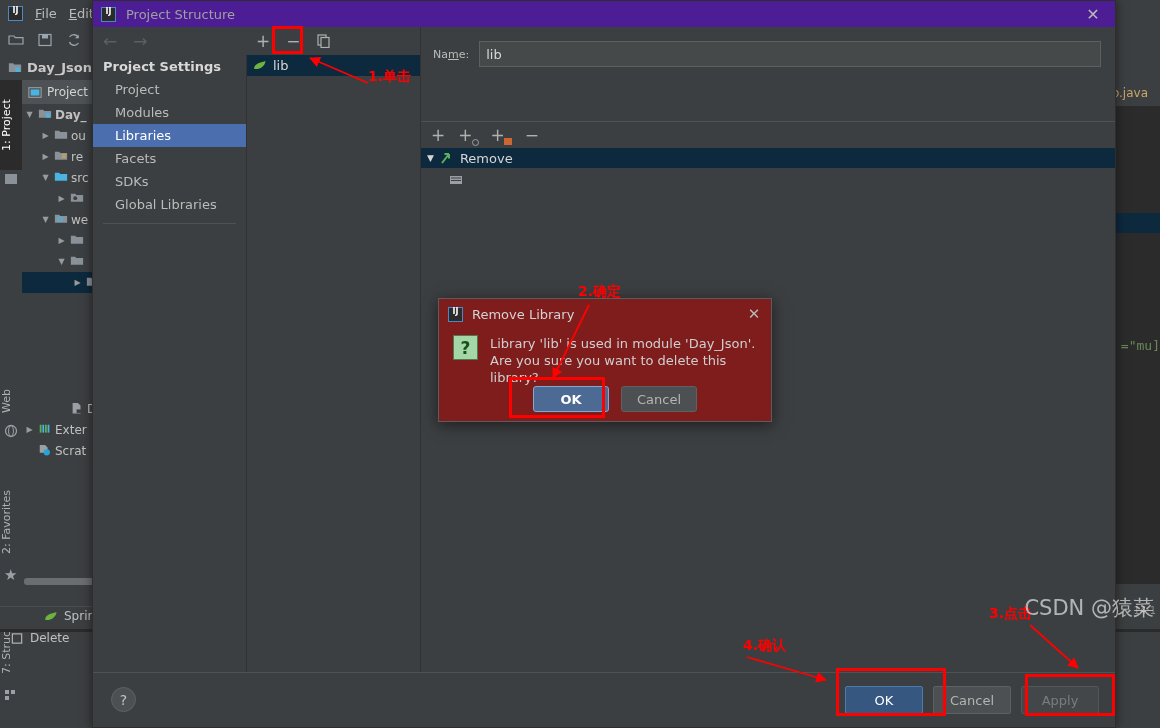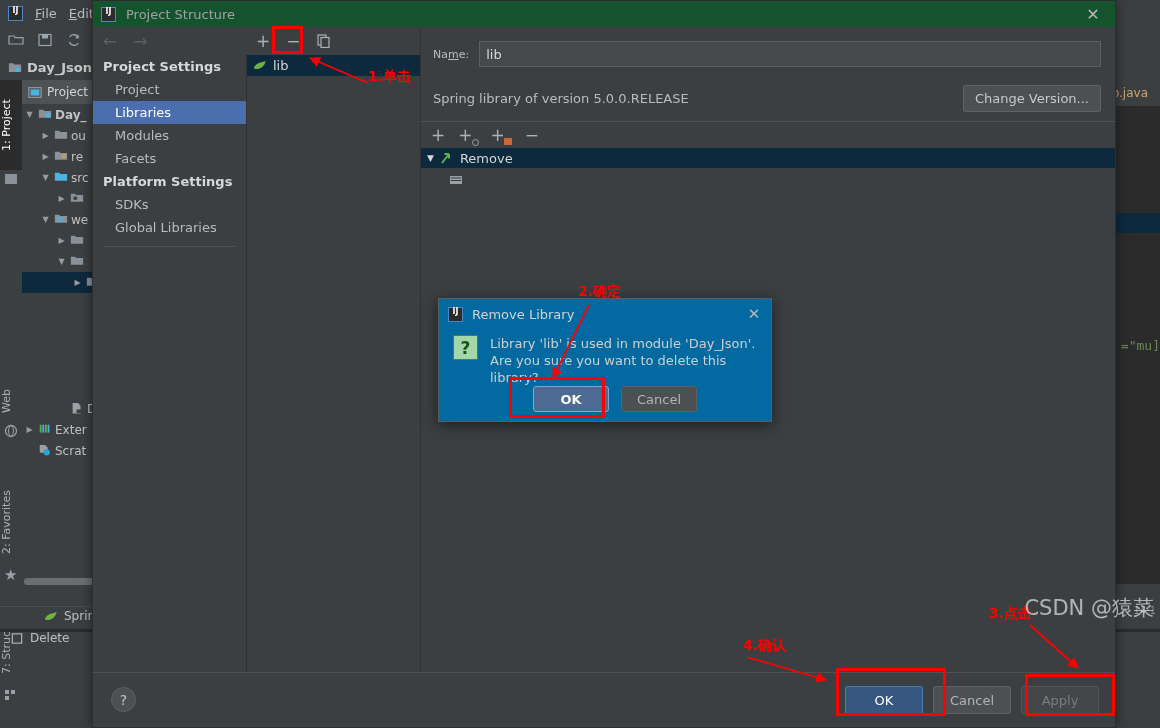--- a/index.html
+++ b/index.html
@@ -111,21 +111,21 @@
 
   
   .ps-dialog {
     position: absolute; left: 92px; top: 0; width: 1024px; height: 728px;
     background: #3c3f41; border: 1px solid #2e2e2e;
     box-shadow: 0 0 10px rgba(0,0,0,.5);
   }
   .ps-title {
     position: absolute; left: 0; top: 0; width: 100%; height: 26px;
     display: flex; align-items: center; gap: 10px; padding-left: 8px;
-    background: #14532d;
+    background: #4c1d95;
   }
   .ps-title-text { font-size: 13px; color: #a0a0a0; }
   .ps-close {
     position: absolute; right: 0; top: 0; width: 44px; height: 26px;
     display: flex; align-items: center; justify-content: center;
     color: #b9b9b9; font-size: 16px;
   }
 
   .ps-nav {
     position: absolute; left: 0; top: 26px; width: 154px; height: 28px;
@@ -227,21 +227,21 @@
     display: flex; align-items: center; justify-content: center;
     font-family: "DejaVu Sans", "Liberation Sans", sans-serif;
   }
   .fbtn.primary { background: #365880; border: 1px solid #4a7aae; color: #ffffff; }
   .fbtn.normal  { background: #4c5052; border: 1px solid #5e6163; color: #b4b4b4; }
   .fbtn.disabled{ background: #434749; border: 1px solid #535658; color: #7a7d7f; }
 
   
   .modal {
     position: absolute; left: 438px; top: 298px; width: 334px; height: 124px;
-    background: #0369a1; border: 1px solid #5a5d5f;
+    background: #7f1d1d; border: 1px solid #5a5d5f;
     box-shadow: 0 3px 14px rgba(0,0,0,.55);
   }
   .modal-title {
     height: 30px; display: flex; align-items: center; gap: 9px; padding-left: 9px;
   }
   .modal-title-text { font-size: 13px; color: #d2d2d2; }
   .modal-close {
     position: absolute; right: 4px; top: 2px; width: 26px; height: 26px;
     display:flex; align-items:center; justify-content:center;
     color: #b9b9b9; font-size: 15px;
@@ -534,24 +534,23 @@
 
     <div class="ps-nav">
       <span>←</span>
       <span>→</span>
     </div>
 
     <div class="ps-sidebar">
       <div id="ps-sidebar-list">
           <div class="ps-group">Project Settings</div>
           <div class="ps-item">Project</div>
+          <div class="ps-item">Modules</div>
           <div class="ps-item sel">Libraries</div>
-          <div class="ps-item">Modules</div>
           <div class="ps-item">Facets</div>
-          <div class="ps-group">Platform Settings</div>
           <div class="ps-item">SDKs</div>
           <div class="ps-item">Global Libraries</div>
         </div>
       <div class="ps-hr"></div>
     </div>
 
     <div class="ps-libcol">
       <div class="lib-toolbar">
         <span style="font-size:17px;">+</span>
         <span style="font-size:17px; padding:0 4px;">−</span>
@@ -565,24 +564,20 @@
             <path d="M1 9C4 11 12 8 12.5 1.5 9 3 2 3 1 9z" fill="#6db33f"></path>
           </svg>
         <span>lib</span>
       </div>
     </div>
 
     <div class="ps-detail">
       <div class="name-row">
         <span class="name-label"><span style="text-decoration:none;">Na</span><u>m</u>e:</span>
         <input class="name-input" value="lib" style="">
-      </div>
-      <div class="ver-row">
-        <span class="ver-text">Spring library of version 5.0.0.RELEASE</span>
-        <button class="btn">Change Version...</button>
       </div>
       <div class="detail-sep"></div>
 
       <div class="cls-toolbar">
         <span style="font-size:17px;">+</span>
         <span style="font-size:17px; position:relative;">+<span style="position:absolute;right:-6px;bottom:-1px;width:7px;height:7px;border:1px solid #9aa0a6;border-radius:50%;"></span></span>
         <span style="font-size:17px; position:relative; margin-left:5px;">+<span style="position:absolute;right:-7px;bottom:0;width:8px;height:7px;background:#cc6633;"></span></span>
         <span style="font-size:17px; margin-left:7px;">−</span>
       </div>
 

